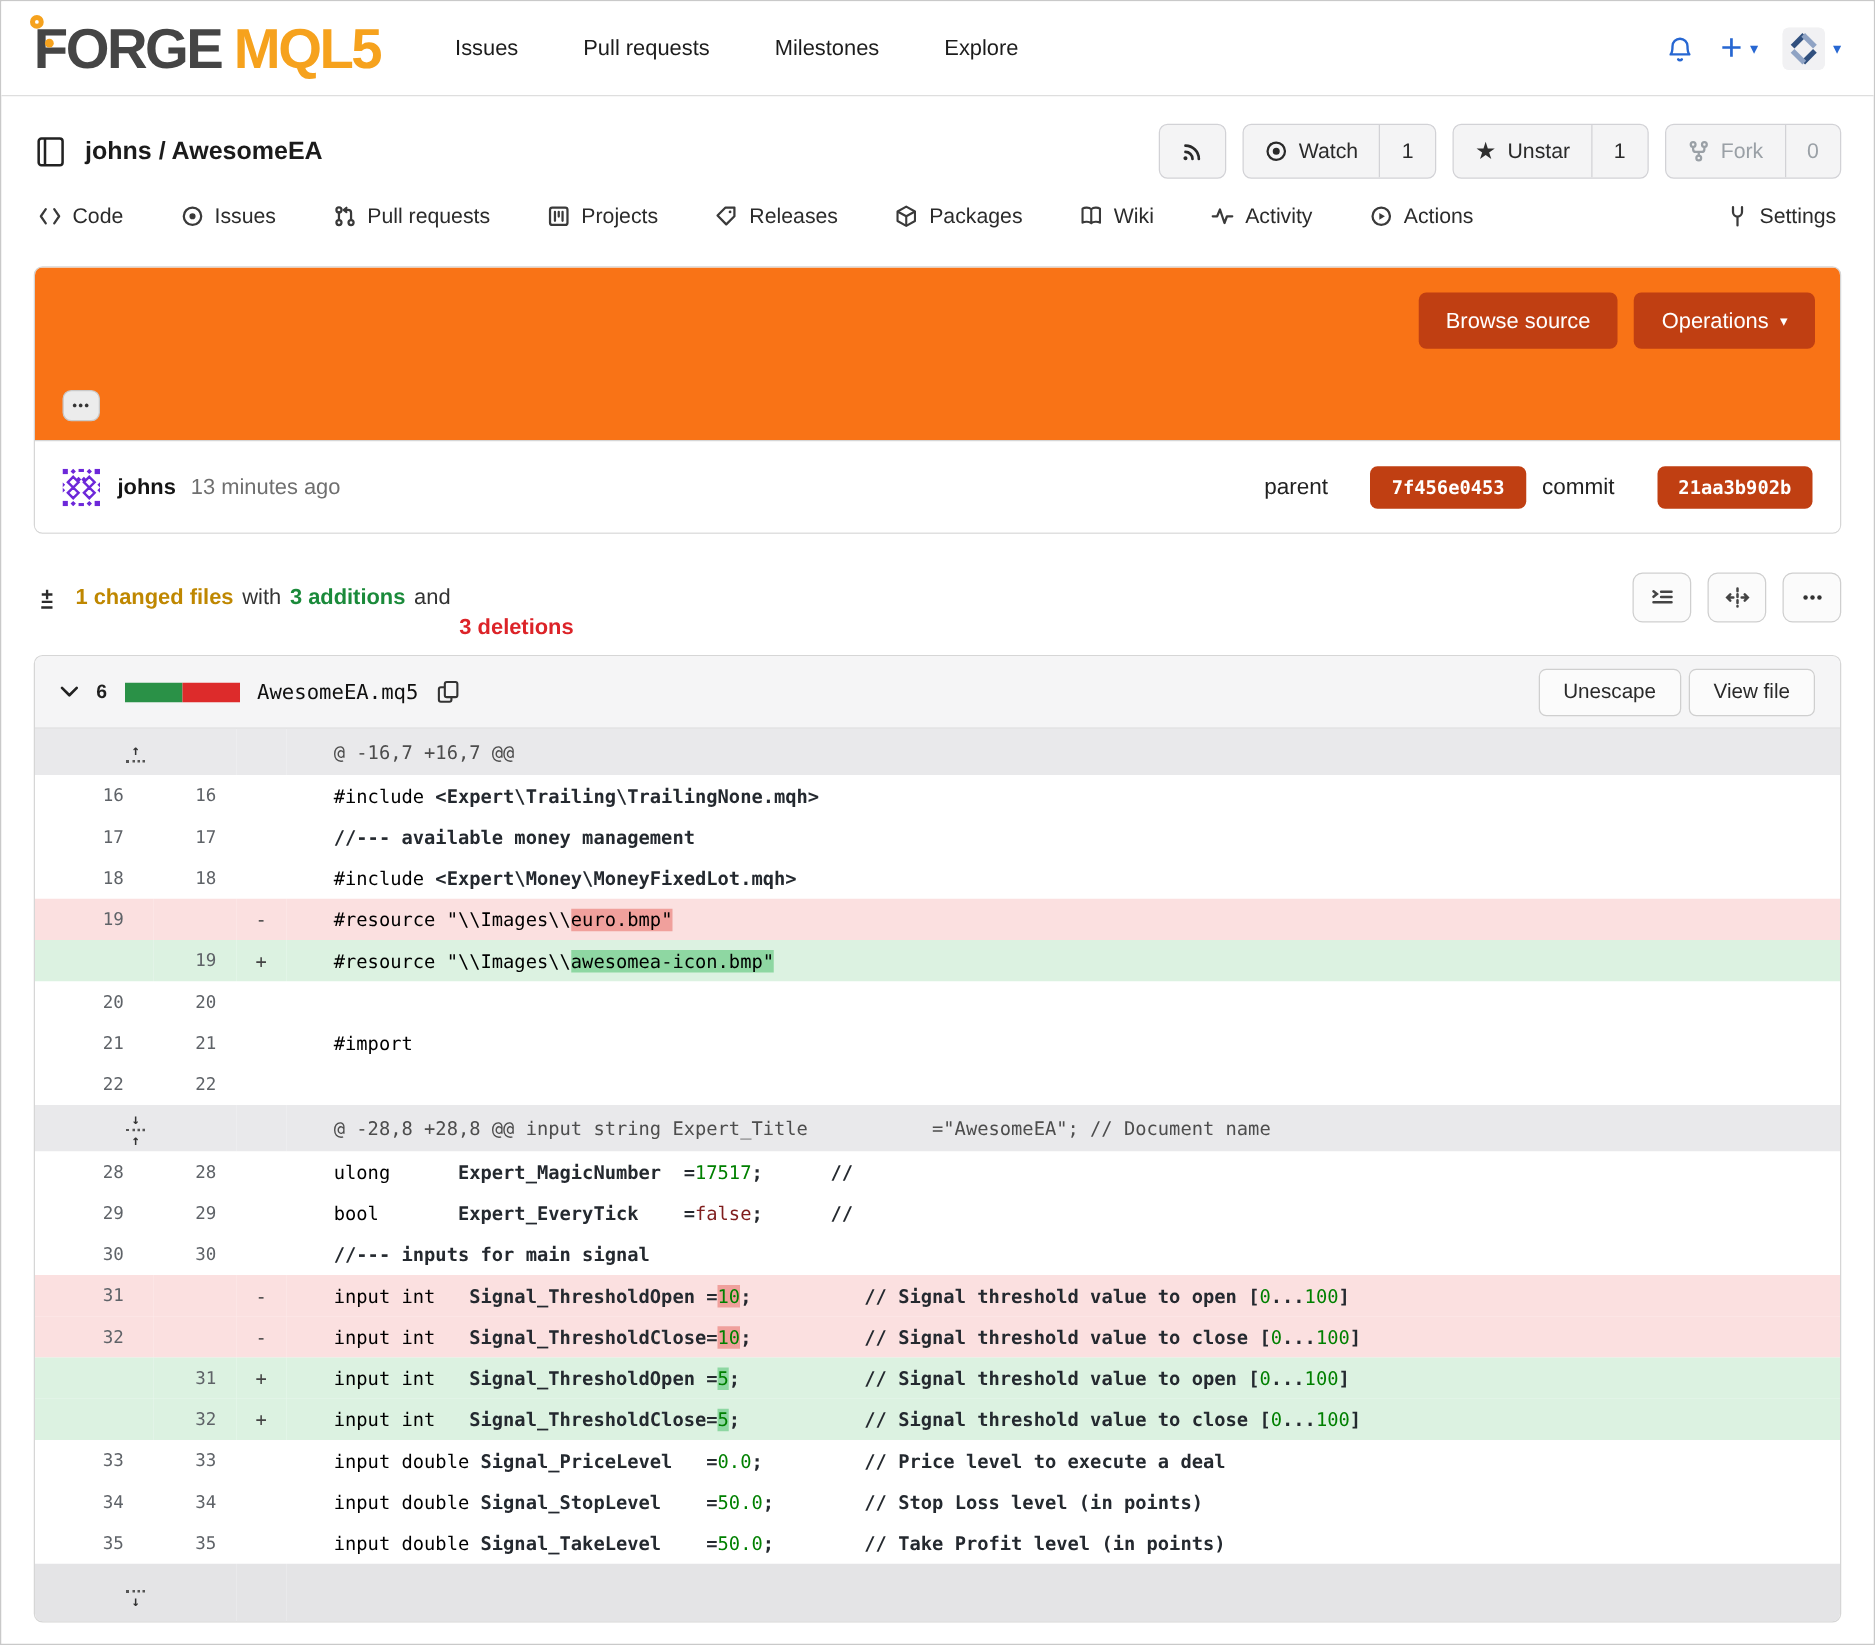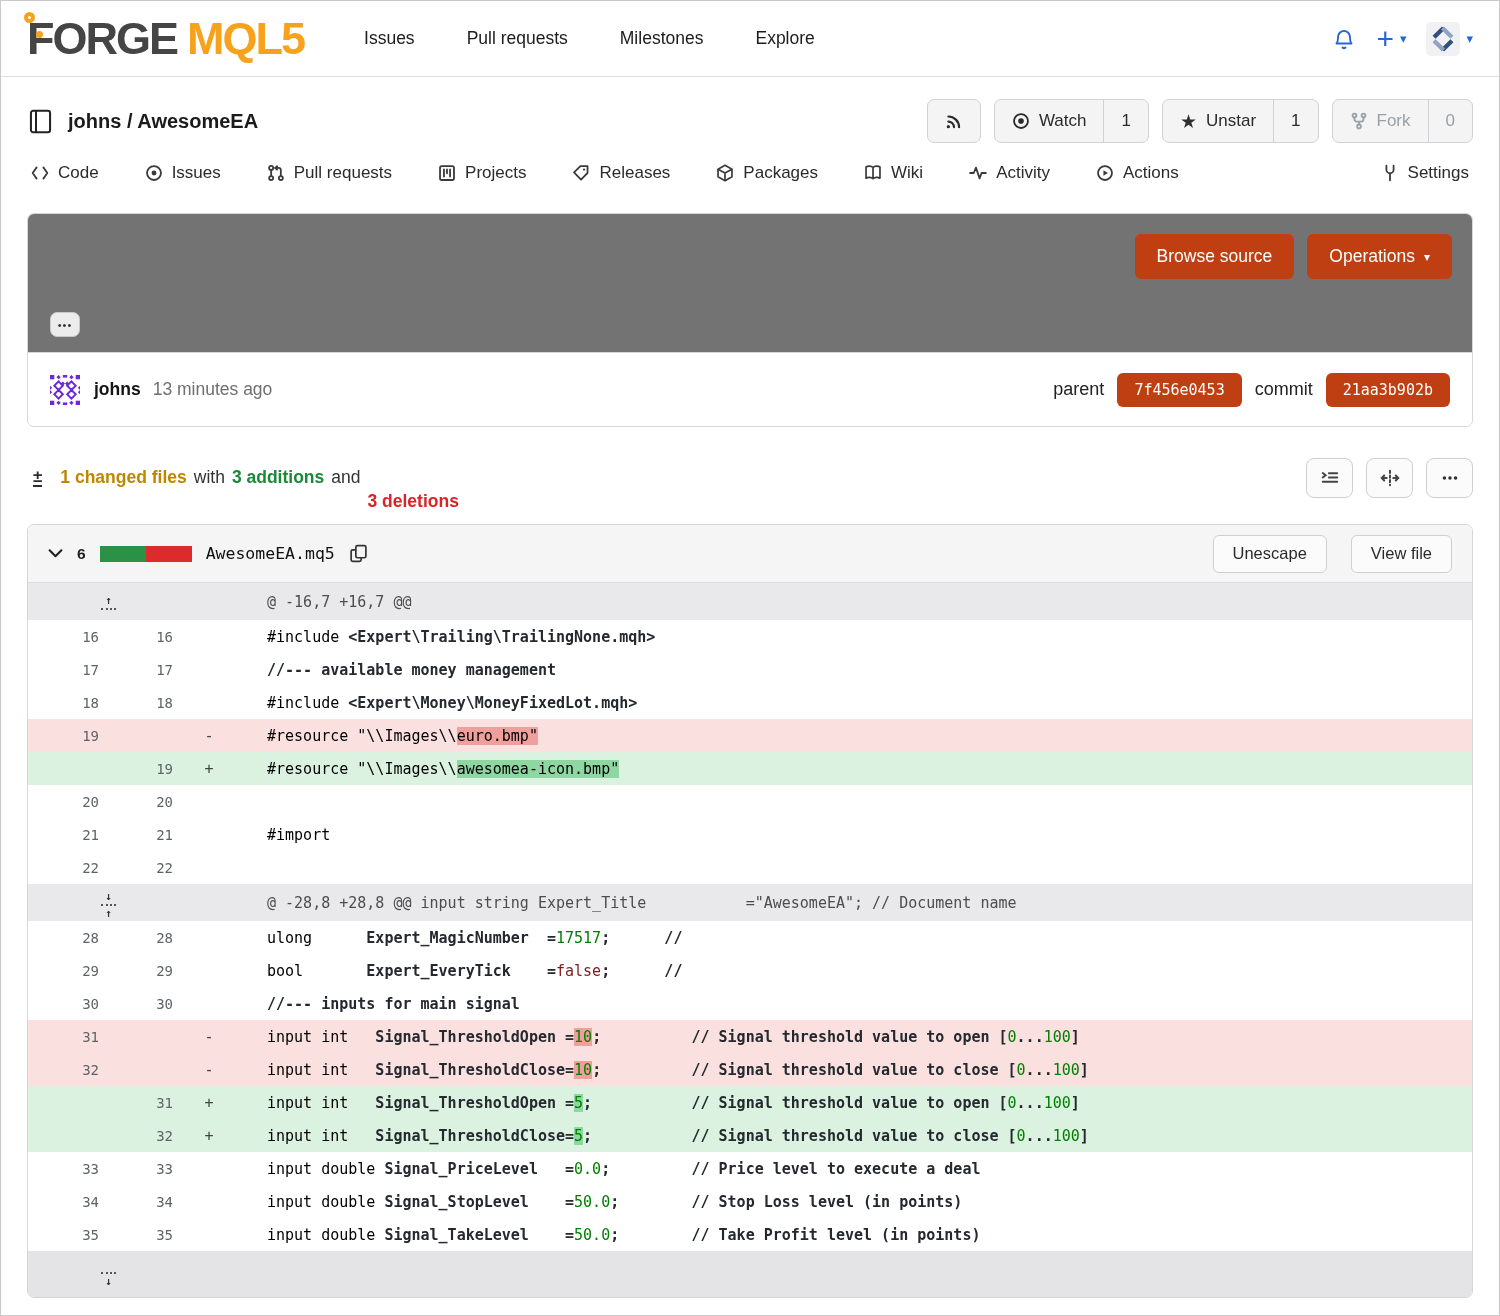--- a/index.html
+++ b/index.html
@@ -40,36 +40,36 @@
   .star-glyph { font-size:19px; color:#2f2f2f; line-height:1; }
 
   
   .tabs { display:flex; align-items:center; gap:46px; padding:6px 30px 16px 30px; font-size:17px; color:#2b2b2b; }
   .tab { display:flex; align-items:center; gap:9px; cursor:pointer; }
   .tab svg { flex:none; }
   .tab-settings { margin-left:auto; }
 
   
   .commit-box { margin:14px 26px 0 26px; border:1px solid #d6d6d6; border-radius:7px; overflow:hidden; }
-  .commit-top { background:#737373; height:138px; position:relative;
+  .commit-top { background:#f97316; height:138px; position:relative;
     display:flex; justify-content:flex-end; align-items:flex-start; padding:20px; gap:13px; }
   .btn-orange { background:#c03f12; color:#fff; border:none; border-radius:6px;
     height:45px; padding:0 22px; font-size:17.5px; font-family:inherit; cursor:pointer;
     display:flex; align-items:center; gap:9px; }
   .btn-orange .caret-w { color:#fff; font-size:12px; }
   .ellipsis-btn { position:absolute; left:22px; bottom:15px; width:30px; height:25px;
     background:#ececec; border:1px solid #c9c9c9; border-radius:7px; cursor:pointer;
     display:flex; align-items:center; justify-content:center; font-size:11px; letter-spacing:1px; color:#333; }
   .commit-author { background:#fff; border-top:1px solid #d6d6d6; height:74px;
     display:flex; align-items:center; padding:0 22px; }
   .author-name { font-weight:700; font-size:17.5px; margin-left:14px; color:#141414; }
   .author-time { color:#6f6f6f; font-size:17.5px; margin-left:12px; }
   .commit-refs { margin-left:auto; display:flex; align-items:center; gap:13px; font-size:18px; color:#222; }
   .hash-btn { background:#c03f12; color:#fff; border:none; border-radius:6px; cursor:pointer;
-    font-family:"DejaVu Sans Mono", monospace; font-size:15px; font-weight:400; padding:8px 17px; }
+    font-family:"DejaVu Sans Mono", monospace; font-size:15px; font-weight:700; padding:8px 17px;margin-left:21px; }
 
   
   .diff-summary { display:flex; align-items:center; margin:16px 26px 0 32px; font-size:17.5px; }
   .pm-icon { font-size:17px; font-weight:700; color:#2c2c2c; border-bottom:2px solid #2c2c2c;
     line-height:1.05; margin-right:18px; }
   .ds-gold { color:#bf8700; font-weight:700; }
   .ds-plain { color:#333; margin:0 7px; }
   .ds-green { color:#1a8a3a; font-weight:700; }
   .ds-red { color:#dc2328; font-weight:700;margin-top:48px; }
   .summary-btns { margin-left:auto; display:flex; gap:13px; }
@@ -80,21 +80,21 @@
   .file-box { margin:12px 26px 26px 26px; border:1px solid #d6d6d6; border-radius:7px; overflow:hidden; }
   .file-head { background:#f5f5f6; height:58px; display:flex; align-items:center; padding:0 20px; gap:14px;
     border-bottom:1px solid #dcdcdc; }
   .chev { cursor:pointer; display:flex; }
   .chg-count { font-weight:700; font-size:15.5px; color:#1f1f1f; }
   .stat-bar { display:flex; width:92px; height:16px; overflow:hidden; }
   .stat-add { background:#2a9147; }
   .stat-del { background:#dd2b2b; }
   .file-name { font-family:"DejaVu Sans Mono", monospace; font-size:16.5px; color:#101010; cursor:pointer; }
   .copy-icon { cursor:pointer; display:flex; }
-  .file-head-btns { margin-left:auto; display:flex; gap:24px; }
+  .file-head-btns { margin-left:auto; display:flex; gap:6px; }
   .ghost-btn { background:#fbfbfb; border:1px solid #cfcfcf; border-radius:6px; height:38px;
     padding:0 19px; font-size:16.5px; color:#2a2a2a; font-family:inherit; cursor:pointer; }
 
   table.diff { width:100%; border-collapse:collapse; font-family:"DejaVu Sans Mono", monospace; font-size:15px; }
   td { vertical-align:middle; }
   td.num { width:95px; text-align:right; padding-right:24px; color:#5f6368; font-size:14px;
     height:33px; cursor:pointer; user-select:none; }
   td.num2 { width:66px; padding-right:16px; }
   td.mark { width:40px; text-align:center; color:#444; height:33px; }
   td.code { white-space:pre; padding-left:38px; color:#24292f; height:33px; }

